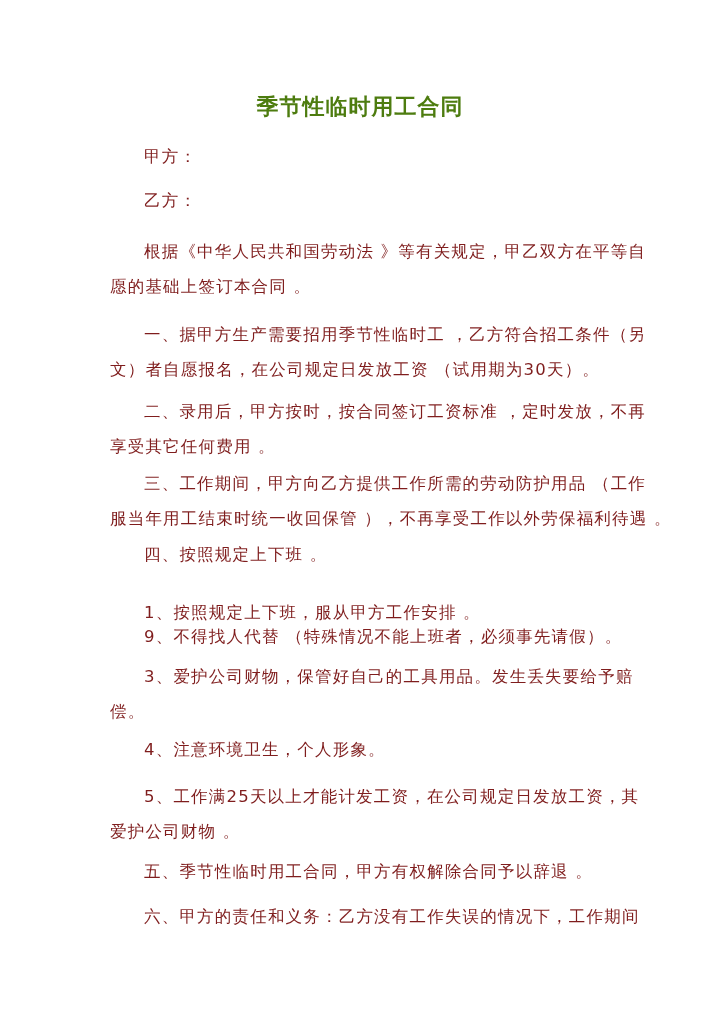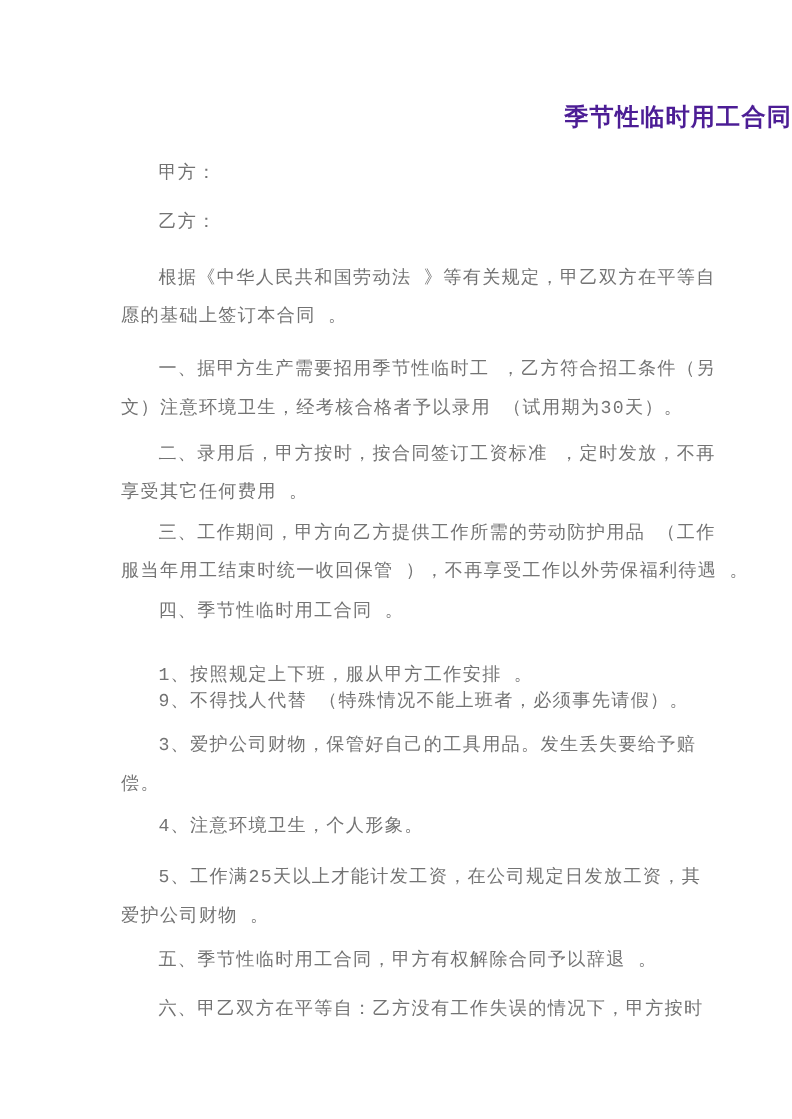--- a/index.html
+++ b/index.html
@@ -1,41 +1,41 @@
 <!DOCTYPE html>
 <html><head>
 <meta charset="utf-8">
 <style>
   html, body { margin: 0; padding: 0; background: #ffffff; }
   body { width: 720px; height: 1017px; position: relative; overflow: hidden;
          font-family: "DejaVu Sans", "Liberation Sans", sans-serif; color: #1a1a1a; }
-  .title { position: absolute; top: 92px; left: 0; width: 720px; text-align: right;
+  .title { position: absolute; top: 92px; left: 0; width: 720px; text-align: center;
            font-family: "DejaVu Serif", "Liberation Serif", serif; font-size: 22px;
-           font-weight: bold; letter-spacing: 1px; color: #4c1d95; }
-  .line { position: absolute; font-size: 16.5px; white-space: nowrap; letter-spacing: 1.2px; color: #737373; font-family: Liberation Mono, monospace; }
+           font-weight: bold; letter-spacing: 1px; color: #4d7c0f; }
+  .line { position: absolute; font-size: 16.5px; white-space: nowrap; letter-spacing: 1.2px; color: #7f1d1d; }
   .ind { left: 144px; }
   .cont { left: 110px; }
 </style>
 </head>
 <body>
 
 <div class="title">季节性临时用工合同</div>
 
 <div class="line ind" style="top:146px">甲方：</div>
 <div class="line ind" style="top:190px">乙方：</div>
 <div class="line ind" style="top:241px">根据《中华人民共和国劳动法 》等有关规定，甲乙双方在平等自</div>
 <div class="line cont" style="top:276px">愿的基础上签订本合同 。</div>
 <div class="line ind" style="top:324px">一、据甲方生产需要招用季节性临时工 ，乙方符合招工条件（另</div>
-<div class="line cont" style="top:359px">文）注意环境卫生，经考核合格者予以录用 （试用期为30天）。</div>
+<div class="line cont" style="top:359px">文）者自愿报名，在公司规定日发放工资 （试用期为30天）。</div>
 <div class="line ind" style="top:401px">二、录用后，甲方按时，按合同签订工资标准 ，定时发放，不再</div>
 <div class="line cont" style="top:436px">享受其它任何费用 。</div>
 <div class="line ind" style="top:473px">三、工作期间，甲方向乙方提供工作所需的劳动防护用品 （工作</div>
 <div class="line cont" style="top:508px">服当年用工结束时统一收回保管 ），不再享受工作以外劳保福利待遇 。</div>
-<div class="line ind" style="top:544px">四、季节性临时用工合同 。</div>
+<div class="line ind" style="top:544px">四、按照规定上下班 。</div>
 <div class="line ind" style="top:602px">1、按照规定上下班，服从甲方工作安排 。</div>
 <div class="line ind" style="top:626px">9、不得找人代替 （特殊情况不能上班者，必须事先请假）。</div>
 <div class="line ind" style="top:666px">3、爱护公司财物，保管好自己的工具用品。发生丢失要给予赔</div>
 <div class="line cont" style="top:701px">偿。</div>
 <div class="line ind" style="top:739px">4、注意环境卫生，个人形象。</div>
 <div class="line ind" style="top:786px">5、工作满25天以上才能计发工资，在公司规定日发放工资，其</div>
 <div class="line cont" style="top:821px">爱护公司财物 。</div>
 <div class="line ind" style="top:861px">五、季节性临时用工合同，甲方有权解除合同予以辞退 。</div>
-<div class="line ind" style="top:906px">六、甲乙双方在平等自：乙方没有工作失误的情况下，甲方按时</div>
+<div class="line ind" style="top:906px">六、甲方的责任和义务：乙方没有工作失误的情况下，工作期间</div>
 
 </body></html>

